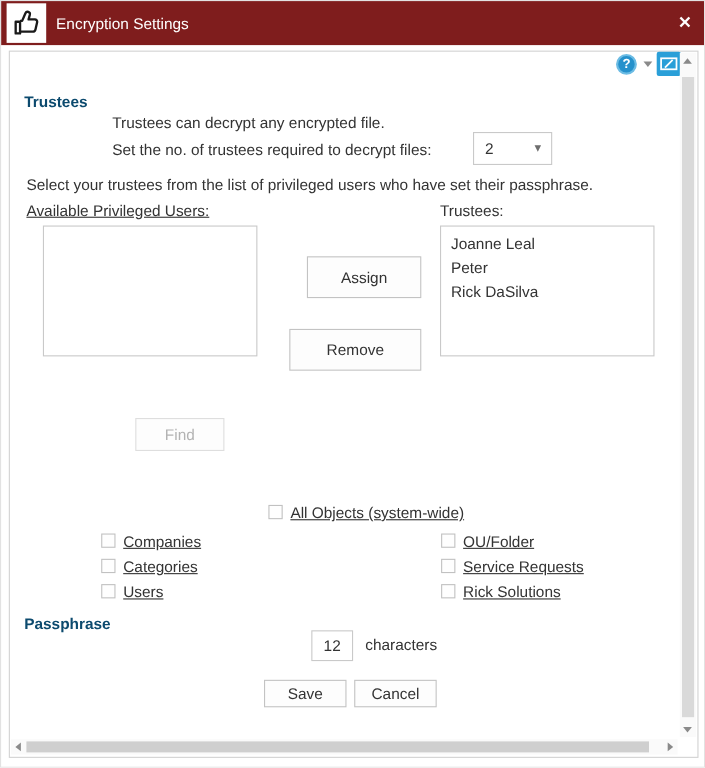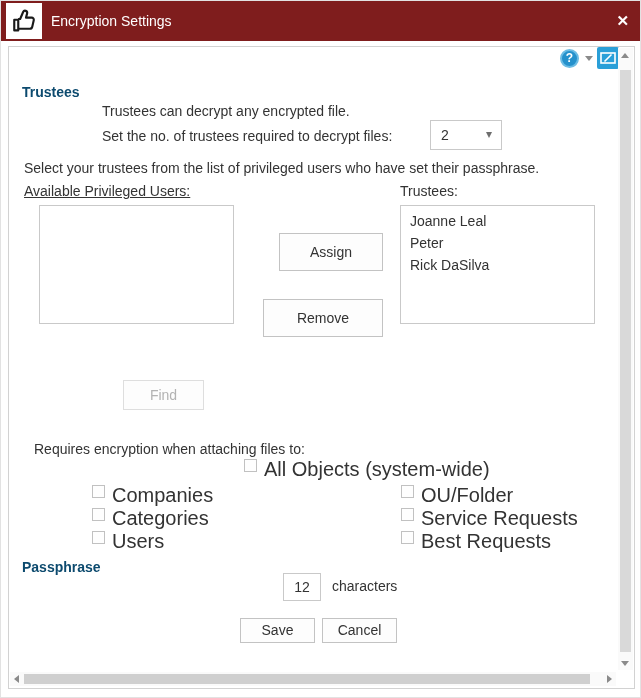--- a/index.html
+++ b/index.html
@@ -104,21 +104,21 @@
   .btn-save   { left: 231px; top: 571px; width: 75px; height: 25px; line-height: 23px; }
   .btn-cancel { left: 313px; top: 571px; width: 75px; height: 25px; line-height: 23px; }
 
   
   .cb-row { position: absolute; height: 16px; }
   .checkbox {
     position: absolute; left: 0; top: 1px;
     width: 13px; height: 13px;
     border: 1px solid #c1c1c1; background: #fefefe;
   }
-  .cb-label { position: absolute; left: 20px; top: 0; font-size: 20px; color: #333; white-space: nowrap; }
+  .cb-label { position: absolute; left: 20px; top: 0; font-size: 14px; color: #333; white-space: nowrap; text-decoration: underline; }
 
   
   .len-input {
     position: absolute; left: 274px; top: 526px;
     width: 38px; height: 28px;
     border: 1px solid #c9c9c9; background: #fff;
     font-size: 14px; color: #333; text-align: center;
     font-family: "Liberation Sans", sans-serif;
   }
 
@@ -198,21 +198,20 @@
     <div class="listbox right">
       <div class="list-item">Joanne Leal</div>
       <div class="list-item">Peter</div>
       <div class="list-item">Rick DaSilva</div>
     </div>
 
     <button class="btn btn-assign">Assign</button>
     <button class="btn btn-remove">Remove</button>
     <button class="btn btn-find">Find</button>
 
-    <div class="txt" style="left:25px; top:394px;">Requires encryption when attaching files to:</div>
 
     <div class="cb-row" style="left:235px; top:411px;">
       <span class="checkbox"></span>
       <span class="cb-label">All Objects (system-wide)</span>
     </div>
 
     <div class="cb-row" style="left:83px; top:437px;">
       <span class="checkbox"></span>
       <span class="cb-label">Companies</span>
     </div>
@@ -228,21 +227,21 @@
     <div class="cb-row" style="left:392px; top:437px;">
       <span class="checkbox"></span>
       <span class="cb-label">OU/Folder</span>
     </div>
     <div class="cb-row" style="left:392px; top:460px;">
       <span class="checkbox"></span>
       <span class="cb-label">Service Requests</span>
     </div>
     <div class="cb-row" style="left:392px; top:483px;">
       <span class="checkbox"></span>
-      <span class="cb-label">Best Requests</span>
+      <span class="cb-label">Rick Solutions</span>
     </div>
 
     <div class="section-header" style="left:13px; top:512px;">Passphrase</div>
     <input class="len-input" value="12" style="">
     <div class="txt" style="left:323px; top:531px;">characters</div>
 
     <button class="btn btn-cancel">Cancel</button>
     <button class="btn btn-save">Save</button>
 
     <div class="vscroll">

